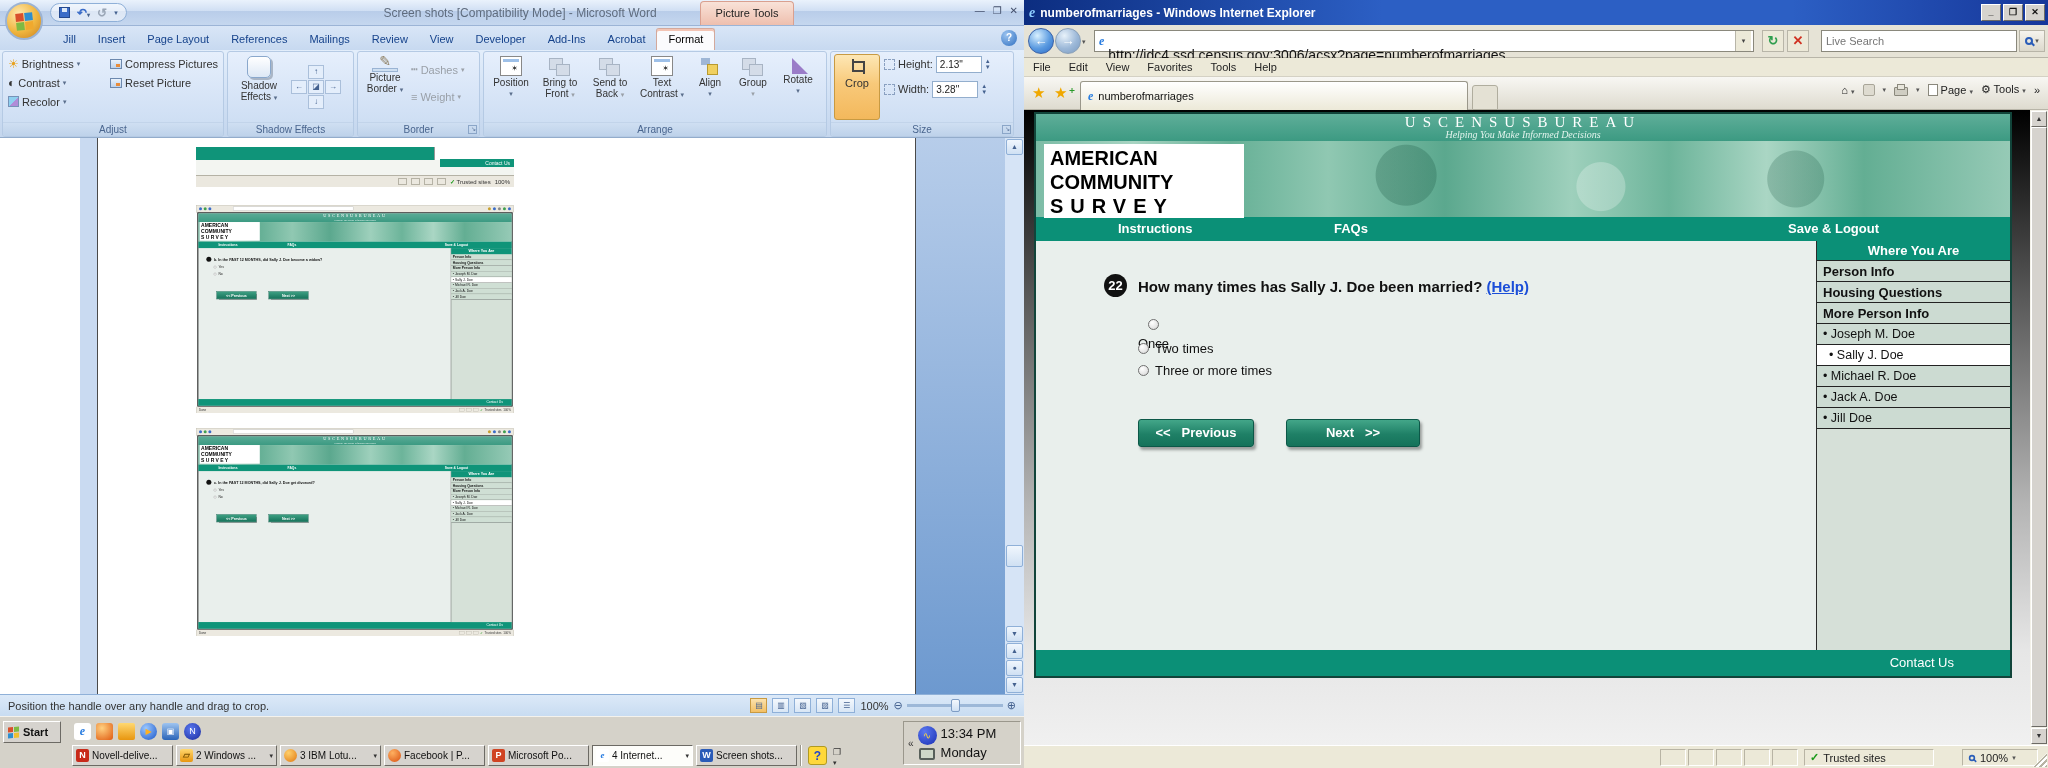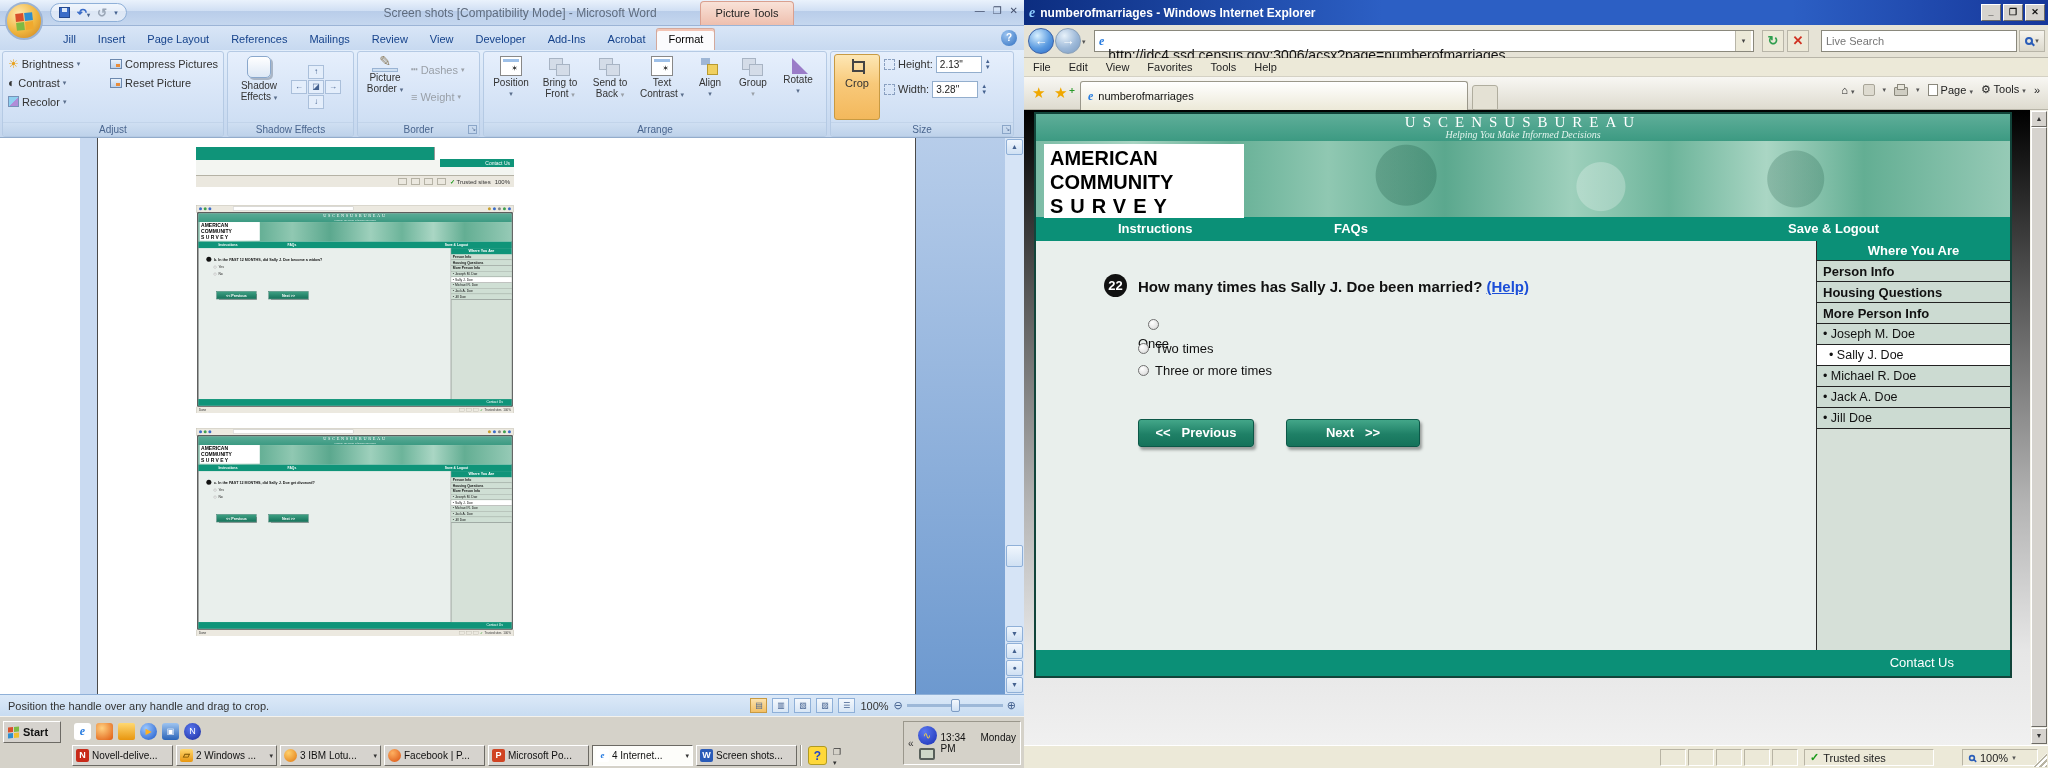--- a/index.html
+++ b/index.html
@@ -185,21 +185,21 @@
   .tb-help { position:absolute; left:808px; top:29px; width:19px; height:19px; background:#ffd83a; border-radius:3px;
     color:#2244cc; font-weight:bold; font-size:12px; text-align:center; line-height:19px; border:1px solid #b09a20; }
   .tb-mini { position:absolute; left:833px; top:30px; font-size:9px; color:#333; }
   .tray { position:absolute; left:903px; top:4px; width:118px; height:44px;
     border:1px solid; border-color:#9a978c #fff #fff #9a978c; display:flex; align-items:center; padding:0 4px; gap:4px; }
   .tray .chev { font-size:10px; color:#333; }
   .tray-ic1 { width:19px; height:19px; border-radius:50%; background:radial-gradient(circle at 35% 30%,#5a78f0,#1a2fb4);
     color:#ffd83a; font-size:10px; text-align:center; line-height:19px; }
   .tray-ic2 { width:16px; height:12px; background:#cfd8c8; border:2px solid #58605a; border-radius:2px; }
   .tray-col { display:flex; flex-direction:column; gap:3px; align-items:center; }
-  .tray-txt { display:flex; flex-direction:row; gap:4px; font-size:10px; color:#111; }
+  .tray-txt { display:flex; flex-direction:column; gap:4px; font-size:13px; color:#111; }
 
   
   #mon-right { position:absolute; left:1024px; top:0; width:1024px; height:768px; background:#ece9d8; }
   .ie-title { position:absolute; left:0; top:0; width:1024px; height:25px;
     background:linear-gradient(90deg,#0c2d80,#2c5fc4 35%,#2c5fc4 75%,#16379a);
     display:flex; align-items:center; color:#fff; font-size:12px; font-weight:bold; padding-left:5px; gap:5px; }
   .ie-e { font-family:"Liberation Serif",serif; font-style:italic; font-weight:bold; color:#8fd0ff; font-size:14px; }
   .ie-ctrls { margin-left:auto; display:flex; gap:2px; padding-right:3px; }
   .ie-cbtn { width:20px; height:17px; background:#d6d3ce; border:1px solid; border-color:#fff #6c6a64 #6c6a64 #fff;
     position:relative; font-size:9px; color:#111; text-align:center; line-height:15px; font-weight:bold; }

